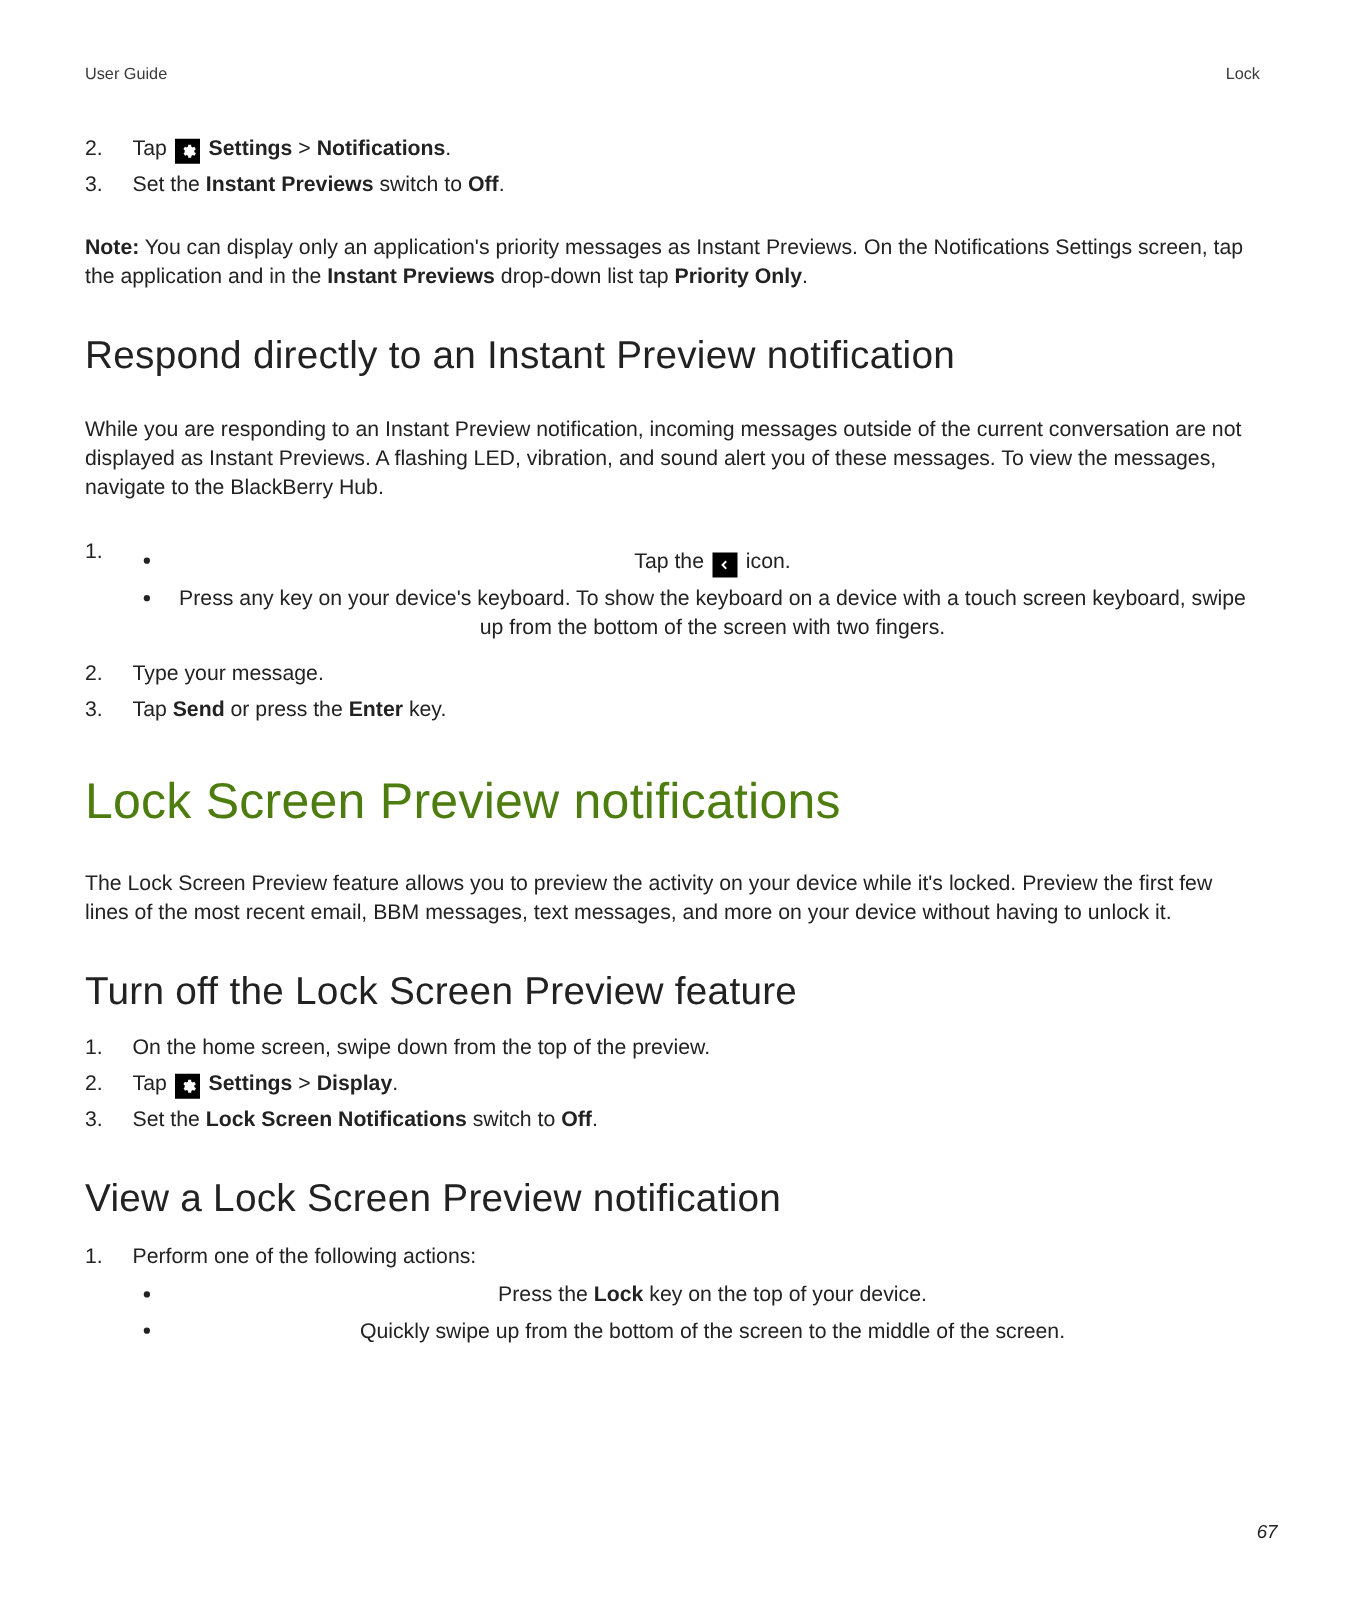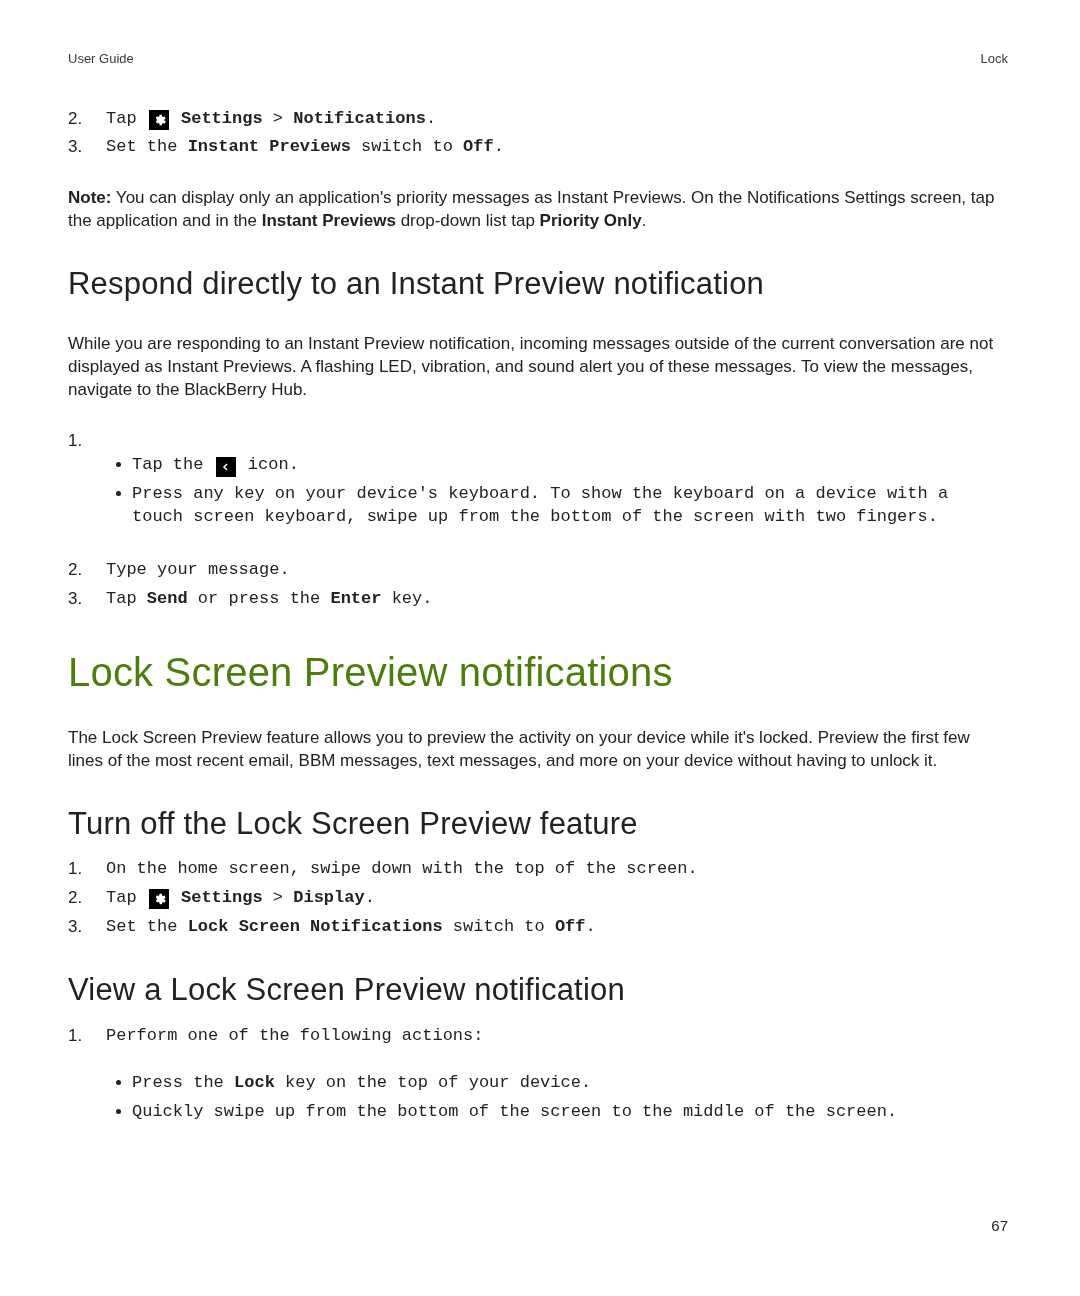--- a/index.html
+++ b/index.html
@@ -33,26 +33,26 @@
   .ol > li {
     display: flex;
     margin: 6px 0;
   }
   .ol > li > .num {
     width: 38px;
     flex: 0 0 38px;
   }
   .ol > li > .body {
     flex: 1;
-    font-family: Liberation Mono, monospace;
   }
   .ul {
     list-style: disc;
     padding-left: 26px;
-    margin: 24px 0;
+    margin: 8px 0;
+    text-align: center;
   }
   .ul > li {
     margin: 6px 0;
   }
   p {
     margin: 28px 0;
   }
   .h2 {
     font-size: 31px;
     font-weight: 300;
@@ -74,24 +74,25 @@
     justify-content: center;
     width: 20px;
     height: 20px;
     background: #000;
     vertical-align: -4px;
     margin: 0 2px;
   }
   .icon-box svg { display: block; }
   .pagenum {
     position: absolute;
-    right: 68px;
+    right: 54px;
     bottom: 60px;
     font-size: 15px;
     color: #222;
+    font-style: italic;
   }
 </style>
 </head>
 <body>
 
 <div class="page">
 
   <div class="hdr">
     <span>User Guide</span>
     <span>Lock</span>
@@ -157,21 +158,21 @@
     </li>
   </ul>
 
   <div class="h1">Lock Screen Preview notifications</div>
   <p>The Lock Screen Preview feature allows you to preview the activity on your device while it's locked. Preview the first few lines of the most recent email, BBM messages, text messages, and more on your device without having to unlock it.</p>
 
   <div class="h2">Turn off the Lock Screen Preview feature</div>
   <ul class="ol">
     <li>
       <span class="num">1.</span>
-      <span class="body">On the home screen, swipe down with the top of the screen.</span>
+      <span class="body">On the home screen, swipe down from the top of the preview.</span>
     </li>
     <li>
       <span class="num">2.</span>
       <span class="body">
         <span>Tap </span>
         <span class="icon-box">
           <svg width="14" height="14" viewBox="0 0 24 24" fill="#fff">
               <path d="M12 8a4 4 0 1 0 0 8 4 4 0 0 0 0-8zm9.4 4a7.6 7.6 0 0 0-.1-1l2.1-1.6-2-3.5-2.5 1a7.6 7.6 0 0 0-1.7-1L17 3h-4l-.4 2.7a7.6 7.6 0 0 0-1.7 1l-2.5-1-2 3.5L8.7 11a7.6 7.6 0 0 0 0 2l-2.1 1.6 2 3.5 2.5-1c.5.4 1.1.7 1.7 1L13 21h4l.4-2.7c.6-.3 1.2-.6 1.7-1l2.5 1 2-3.5L21.3 13c.1-.3.1-.7.1-1z"></path>
             </svg>
         </span>

